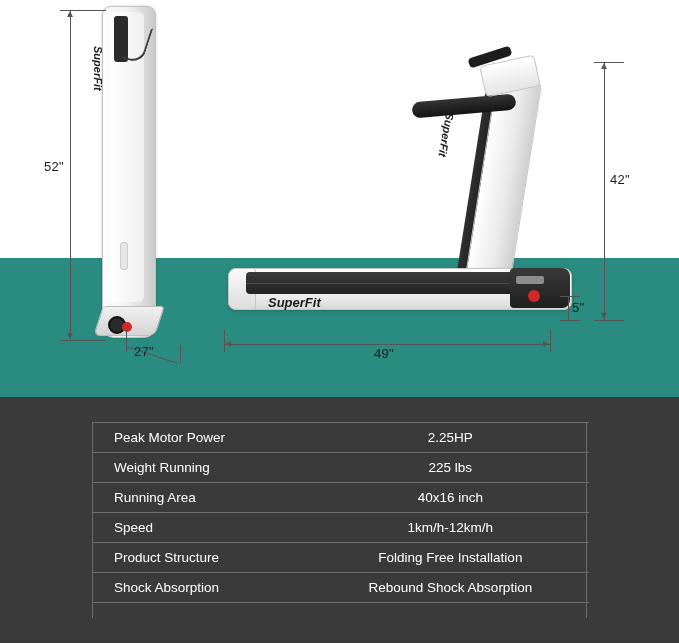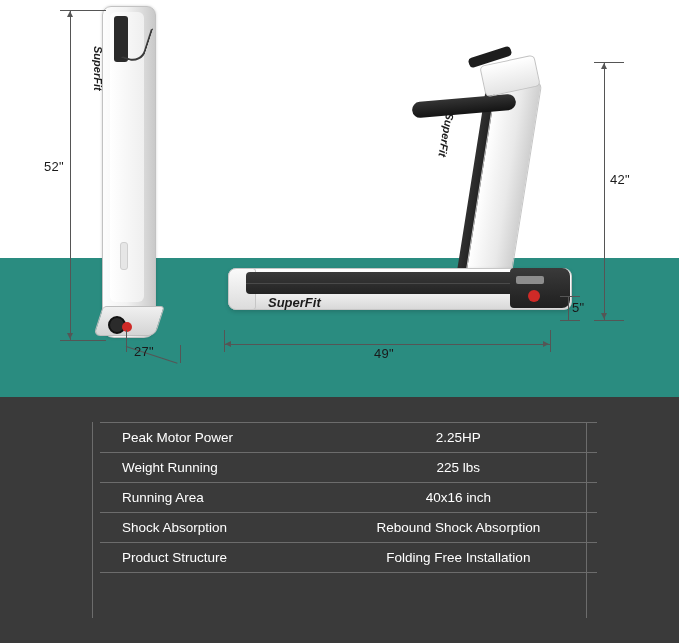--- a/index.html
+++ b/index.html
@@ -132,21 +132,21 @@
     background:#1d1d1d;border-radius:4px;transform:rotate(-18deg);
   }
   .ufl-postlogo{
     position:absolute;left:246px;top:68px;width:50px;height:40px;
     font-size:11px;font-style:italic;font-weight:bold;color:#1c1c1c;
     transform:rotate(100deg);transform-origin:left top;white-space:nowrap;
   }
 
   
   .specs{position:absolute;left:0;top:397px;width:679px;height:246px;background:#3a3a3a;}
-  .spectable{position:absolute;left:100px;top:25px;width:497px;border-collapse:collapse;}
+  .spectable{position:absolute;left:92px;top:25px;width:497px;border-collapse:collapse;}
   .spectable td{
     color:#ffffff;font-size:13.5px;padding:7px 0 7px 0;
     border-top:1px solid #6c6c6c;border-bottom:1px solid #6c6c6c;
   }
   .spectable tr td:first-child{padding-left:22px;width:43%;}
   .spectable tr td:last-child{padding-left:6px;text-align:center;}
   .vsep{position:absolute;left:92px;top:25px;width:1px;background:#6c6c6c;}
   .vsep2{position:absolute;left:586px;top:25px;width:1px;background:#6c6c6c;}
 </style>
 </head>
@@ -228,24 +228,28 @@
         </tr>
         <tr>
           <td>Weight Running</td>
           <td>225 lbs</td>
         </tr>
         <tr>
           <td>Running Area</td>
           <td>40x16 inch</td>
         </tr>
         <tr>
+          <td>Speed</td>
+          <td>1km/h-12km/h</td>
+        </tr>
+        <tr>
+          <td>Product Structure</td>
+          <td>Folding Free Installation</td>
+        </tr>
+        <tr>
           <td>Shock Absorption</td>
           <td>Rebound Shock Absorption</td>
-        </tr>
-        <tr>
-          <td>Product Structure</td>
-          <td>Folding Free Installation</td>
         </tr>
       </tbody>
     </table>
   </div>
 
 </div>
 
 </body></html>

